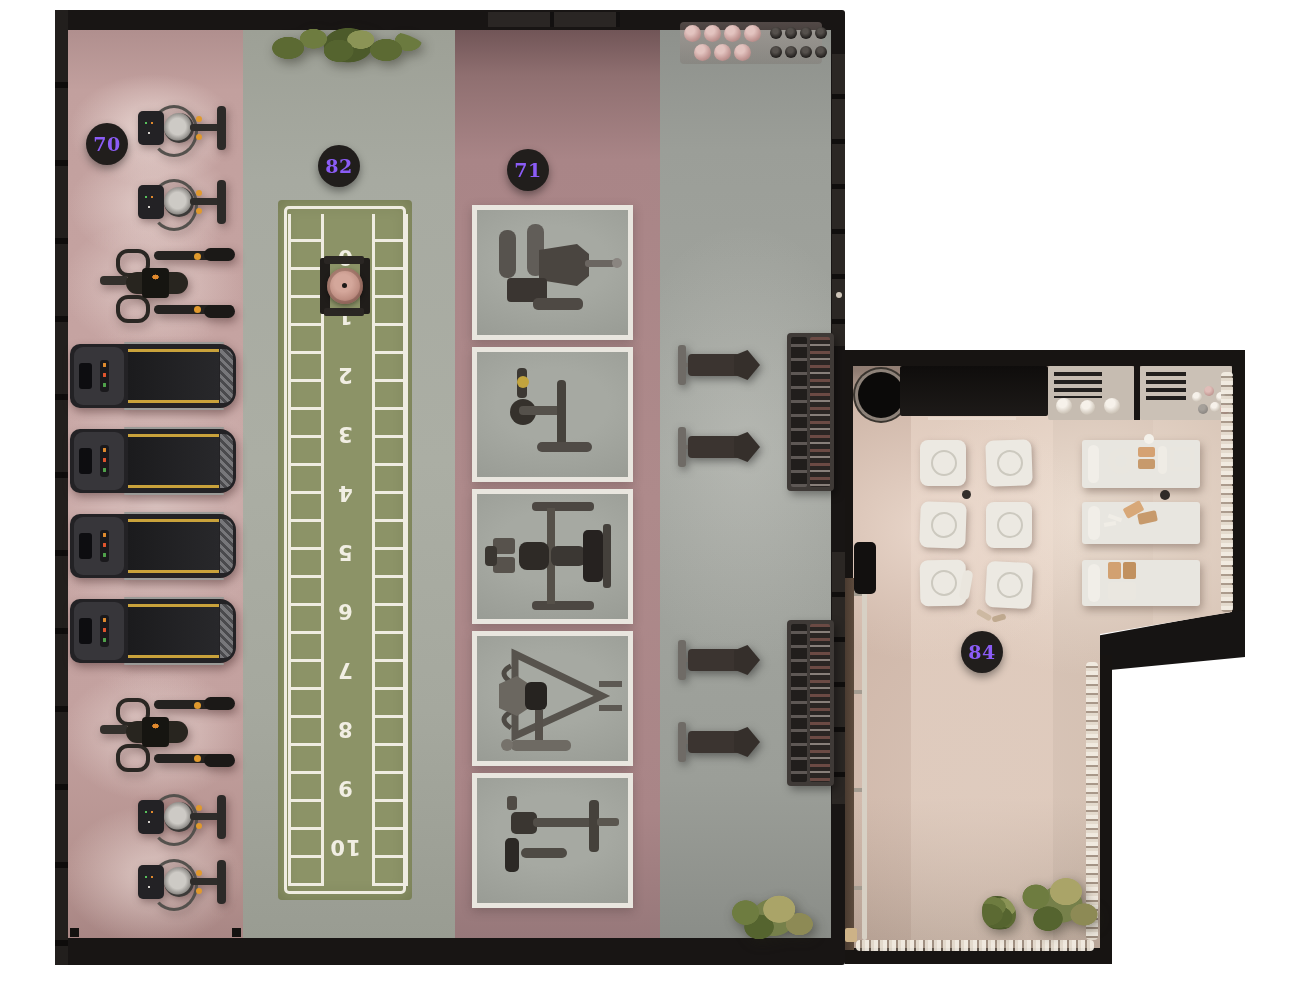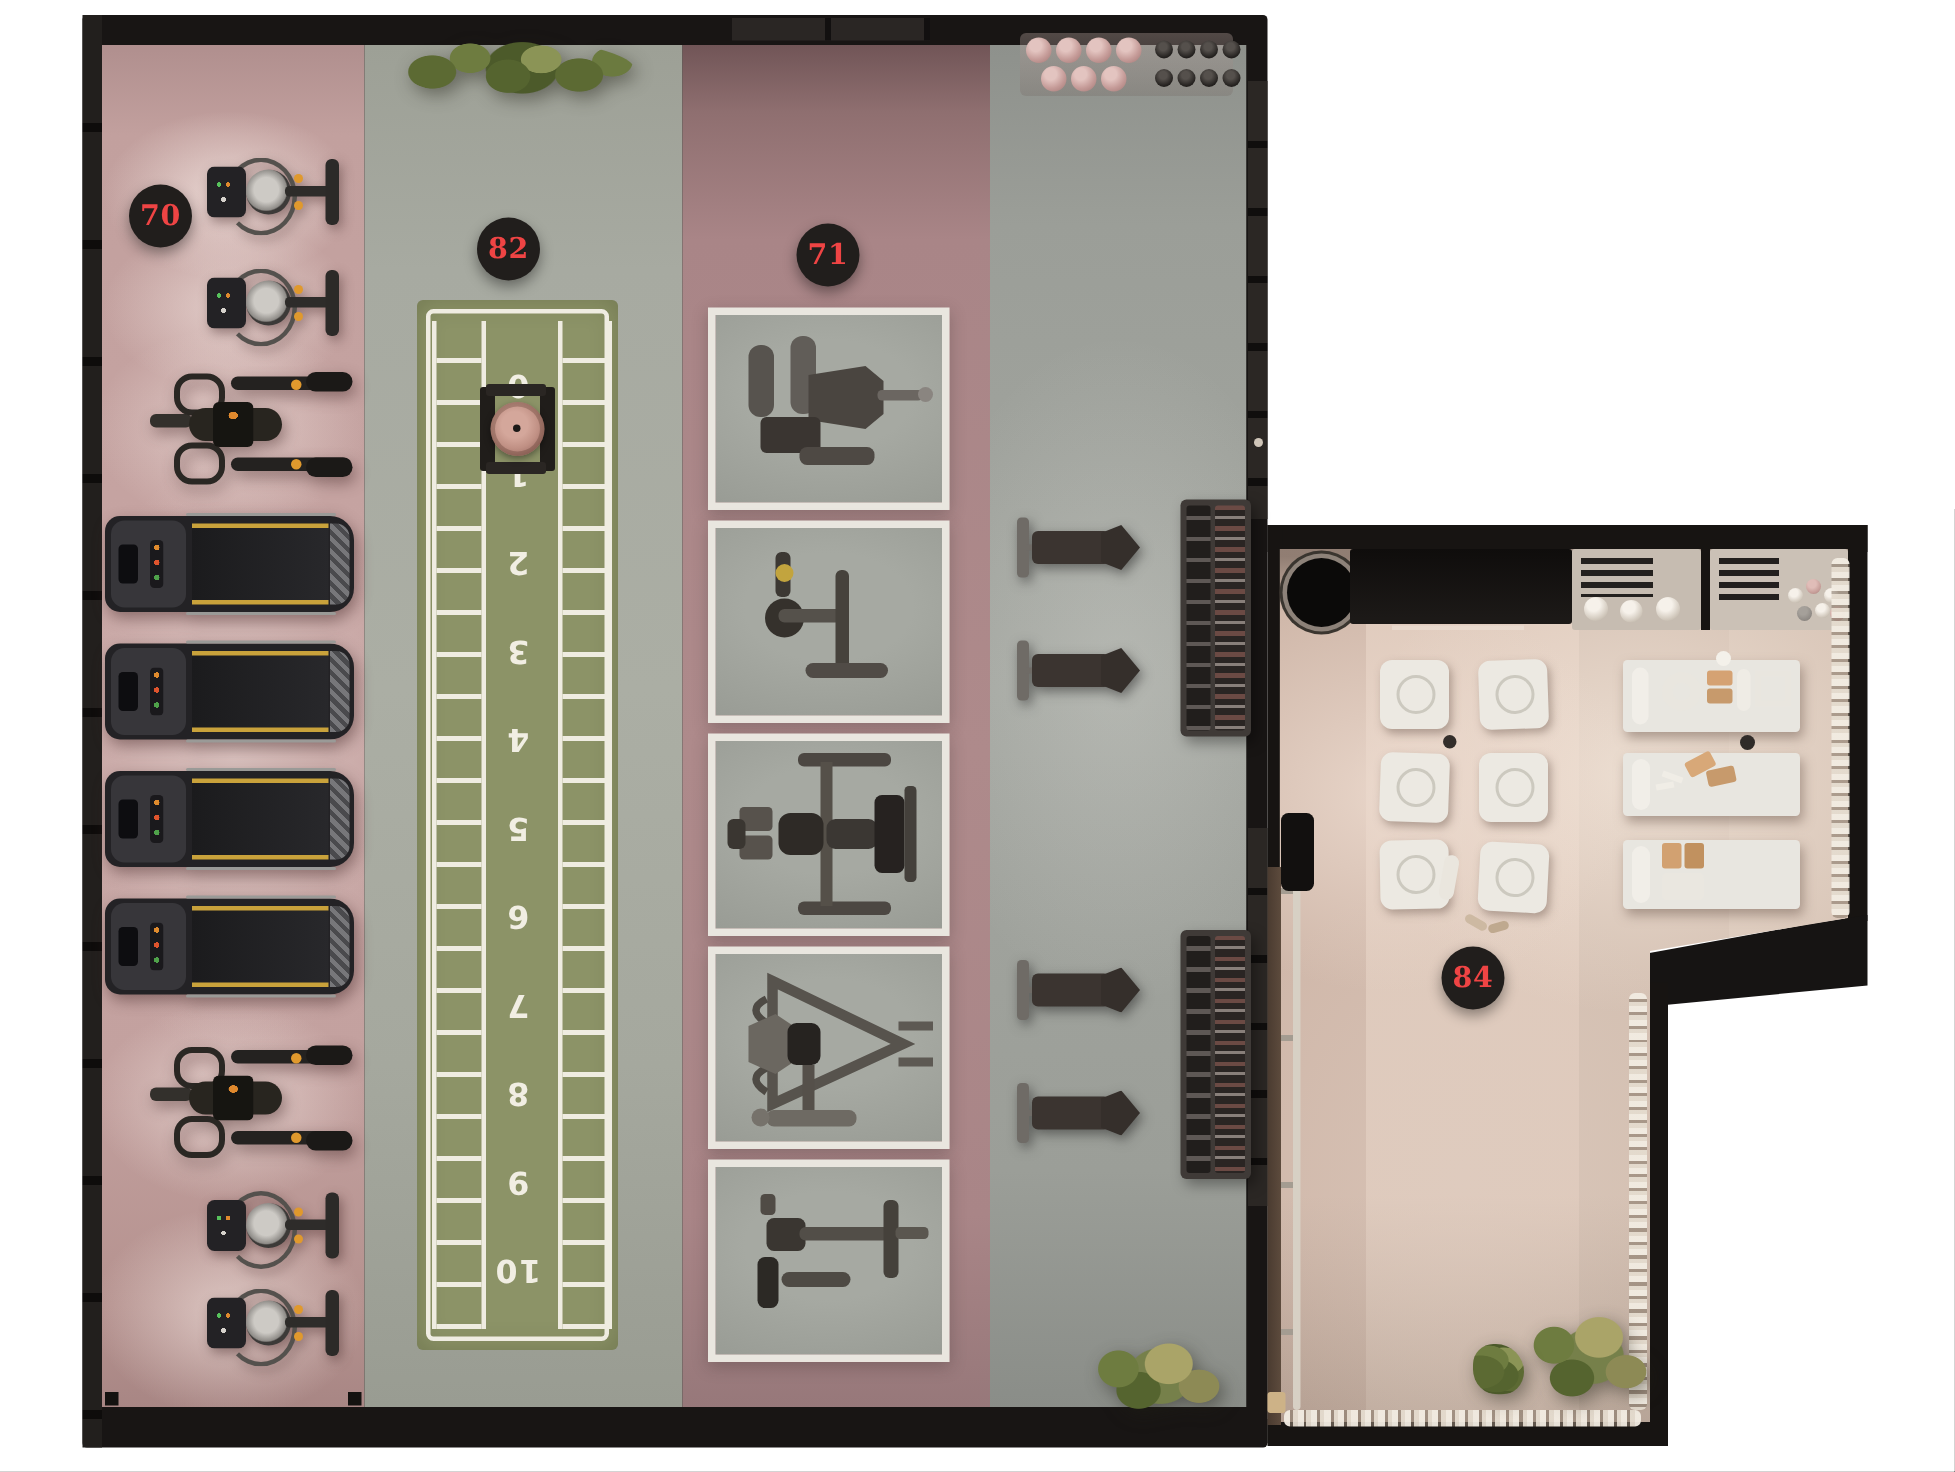--- a/index.html
+++ b/index.html
@@ -154,21 +154,21 @@
     background:repeating-linear-gradient(180deg,#f2ece2 0 4px,rgba(140,125,110,.65) 4px 6px,#e4dbce 6px 9px);}
   .frill-h{position:absolute;height:11px;border-radius:4px;opacity:.95;
     background:repeating-linear-gradient(90deg,#f2ece2 0 4px,rgba(140,125,110,.65) 4px 6px,#e4dbce 6px 9px);}
   .shelfbars{background:repeating-linear-gradient(180deg,#23201e 0 4px,transparent 4px 8px);}
   .wball{position:absolute;border-radius:50%;
     background:radial-gradient(circle at 40% 32%,#f6f1ea 0 30%,#cfc6ba 70%,#a89f93 100%);}
 
   
   .badge{position:absolute;width:42px;height:42px;border-radius:50%;background:#211e1c;
     display:flex;align-items:center;justify-content:center;box-shadow:0 4px 9px rgba(0,0,0,.4);cursor:pointer;}
-  .badge span{color:#ef4444;font:700 19px "DejaVu Serif",serif;letter-spacing:.5px;}
+  .badge span{color:#8b5cf6;font:700 19px "DejaVu Serif",serif;letter-spacing:.5px;}
 </style>
 </head>
 <body>
 
 <div class="scene">
 
   <div class="abs room-main"></div>
   <div class="abs floor">
     <div class="zone zone-cardio"></div>
     <div class="zone zone-grayA"></div>
@@ -510,20 +510,20 @@
   <div class="frill-h" style="left:856px;top:940px;width:238px;"></div>
   <div class="abs foliage foliage-dry" style="left:1006px;top:850px;width:100px;height:104px;"></div>
   <div class="abs foliage" style="left:982px;top:896px;width:34px;height:34px;"></div>
 
   <div class="badge" style="left:86px;top:123px;">
     <span>70</span>
   </div>
   <div class="badge" style="left:318px;top:145px;">
     <span>82</span>
   </div>
-  <div class="badge" style="left:531px;top:149px;">
+  <div class="badge" style="left:507px;top:149px;">
     <span>71</span>
   </div>
   <div class="badge" style="left:961px;top:631px;">
     <span>84</span>
   </div>
 
 </div>
 
 </body></html>

